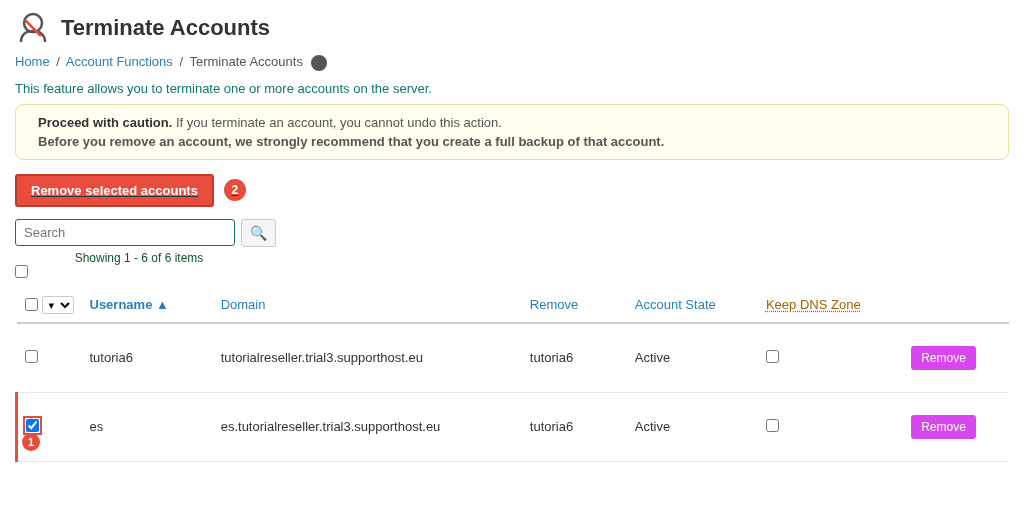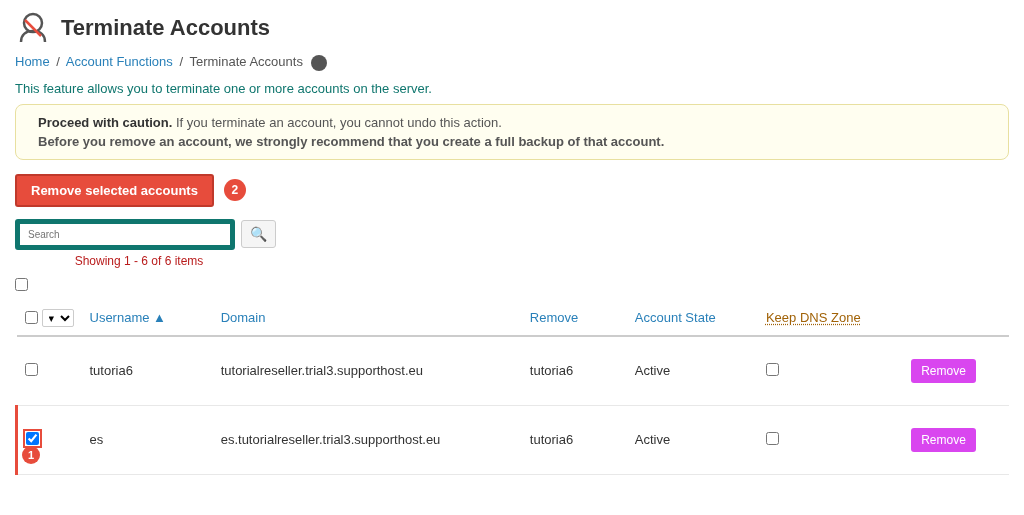--- a/index.html
+++ b/index.html
@@ -15,42 +15,42 @@
     .breadcrumb .sep { color: #555; margin: 0 3px; }
     .help-icon { display: inline-flex; align-items: center; justify-content: center; width: 16px; height: 16px; border-radius: 50%; background: #555; color: #fff; font-size: 10px; font-weight: bold; cursor: pointer; vertical-align: middle; margin-left: 4px; }
 
     .description { margin-bottom: 8px; font-size: 13px; color: #0f766e; }
 
     .warning-box { background: #fffef0; border: 1px solid #e8e0a0; border-radius: 8px; padding: 10px 22px; margin-bottom: 14px; }
     .warning-box p { margin-bottom: 4px; font-size: 13px; color: #555; }
     .warning-box p:last-child { margin-bottom: 0; font-weight: bold; }
     .warning-box strong { font-weight: bold; color: #333; }
 
-    .action-bar { display: flex; align-items: center; gap: 10px; margin-bottom: 12px; }
+    .action-bar { display: flex; align-items: center; gap: 10px; margin-bottom: 12px; text-decoration: underline; }
     .remove-btn { background: #e74c3c; color: #fff; border: 2px solid #c0392b; border-radius: 3px; padding: 7px 14px; font-size: 13px; font-weight: bold; cursor: pointer; }
 
     .search-area { display: flex; align-items: center; gap: 6px; margin-bottom: 4px; }
-    .search-input { border: 5px solid #0f766e; border-radius: 3px; padding: 5px 8px; font-size: 10px; width: 220px; outline: none; }
+    .search-input { border: 1px solid #0f766e; border-radius: 3px; padding: 5px 8px; font-size: 13px; width: 220px; outline: none; }
     .search-btn { background: #f5f5f5; border: 1px solid #ccc; border-radius: 3px; padding: 5px 8px; cursor: pointer; font-size: 14px; }
 
-    .showing-text { font-size: 12px; color: #b91c1c; text-align: center; margin-bottom: 10px; width: 248px; }
+    .showing-text { font-size: 12px; color: #14532d; text-align: center; width: 248px; }
 
     .show-suspended { display: flex; align-items: center; gap: 6px; margin-bottom: 10px; font-size: 13px; color: #333; }
     .show-suspended input[type="checkbox"] { cursor: pointer; }
 
     table { width: 100%; border-collapse: collapse; }
     thead tr { border-bottom: 2px solid #ccc; }
     thead th { padding: 8px 8px; text-align: left; font-size: 13px; font-weight: normal; }
     thead th.sortable { color: #2980b9; cursor: pointer; }
     thead th.normal { color: #a16207; }
     tbody tr { border-bottom: 1px solid #e8e8e8; }
     tbody td { padding: 22px 8px; font-size: 13px; vertical-align: middle; }
 
     .th-check { width: 50px; }
-    .th-username { min-width: 100px; }
+    .th-username { min-width: 100px; font-weight: bold; }
     .th-domain { min-width: 200px; }
     .th-owner { min-width: 80px; }
     .th-state { min-width: 100px; }
     .th-dns { min-width: 100px; }
     .th-action { min-width: 80px; }
 
     .checkbox-wrapper { display: flex; align-items: center; gap: 4px; }
     .select-dropdown { border: 1px solid #ccc; background: #fff; border-radius: 2px; cursor: pointer; padding: 1px 2px; font-size: 11px; }
 
     .row-remove-btn { background: #d946ef; color: #fff; border: none; border-radius: 3px; padding: 5px 10px; font-size: 12px; cursor: pointer; }

